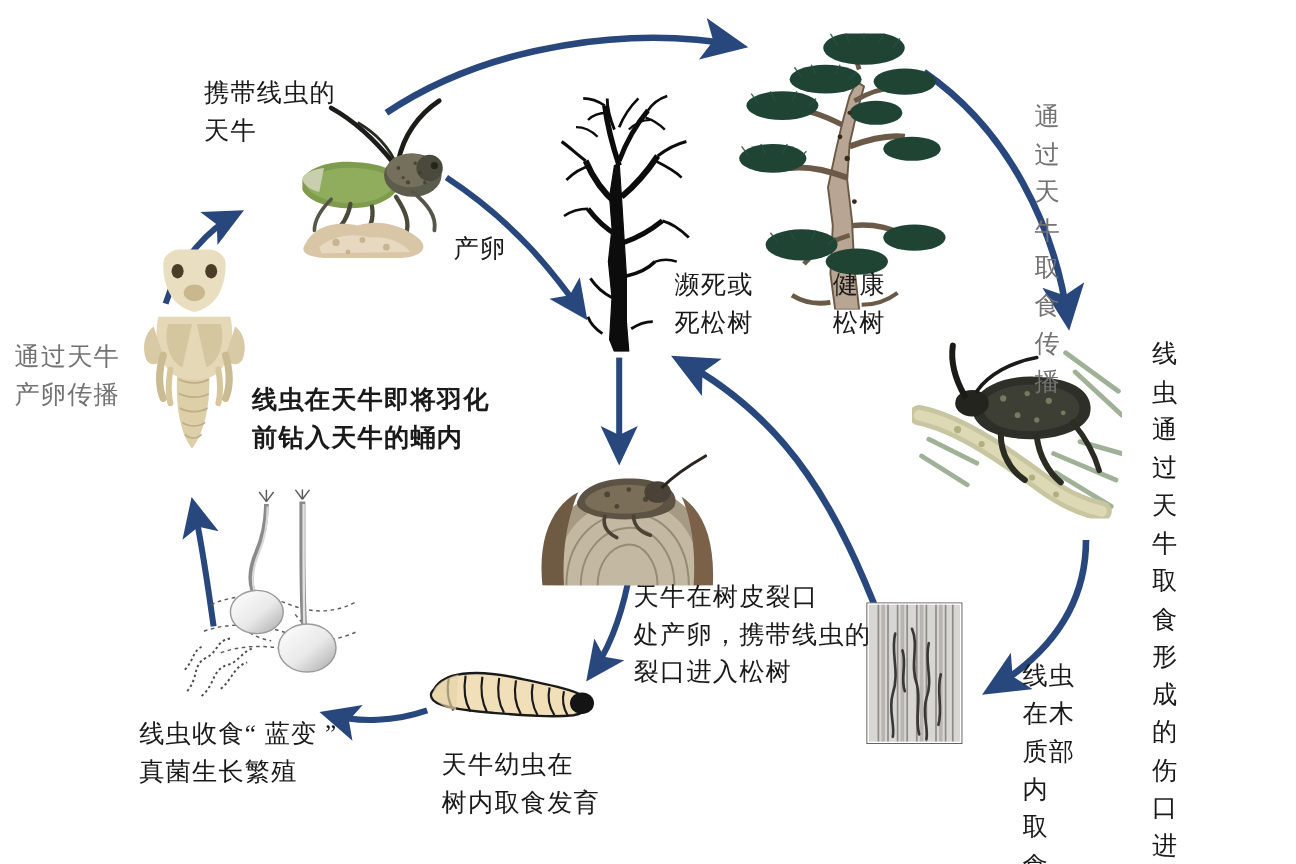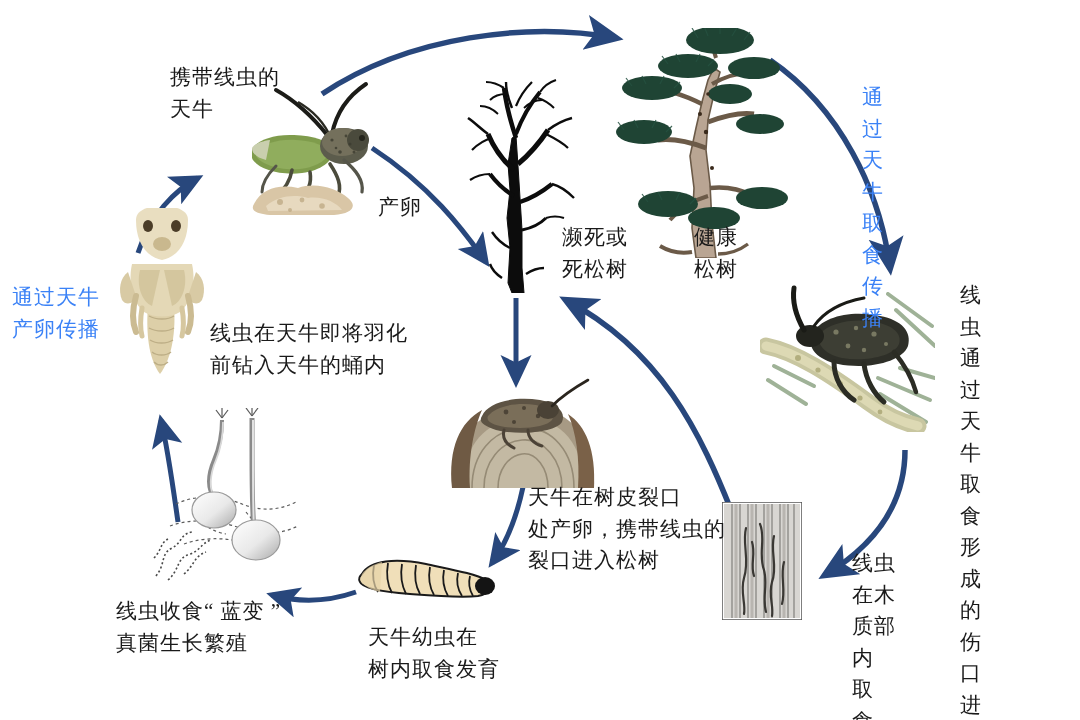--- a/index.html
+++ b/index.html
@@ -5,21 +5,21 @@
 <style>
   html,body{margin:0;padding:0;}
   body{
     width:1080px;height:720px;
     background:#ffffff;
     font-family:"Liberation Serif","DejaVu Serif",serif;
     overflow:hidden;position:relative;
   }
   #stage{position:relative;width:879px;height:720px;}
   .lbl{position:absolute;color:#1a1a1a;font-size:21px;line-height:1.5;white-space:pre-line;letter-spacing:1px;}
-  .lbl.blue{color:#3b82f6;}
+  .lbl.blue{color:#737373;}
   .art{position:absolute;}
   svg.arrows{position:absolute;left:0;top:0;width:1080px;height:720px;pointer-events:none;}
 </style>
 </head>
 <body>
 
 <div id="stage">
 
   <svg class="arrows" viewBox="0 0 1080 720">
     <defs>
@@ -372,21 +372,21 @@
 天牛</div>
 
   <div class="lbl" style="left:378px;top:192px;">产卵</div>
 
   <div class="lbl blue" style="left:862px;top:82px;">通过天牛
 取食传播</div>
 
   <div class="lbl blue" style="left:12px;top:282px;">通过天牛
 产卵传播</div>
 
-  <div class="lbl" style="left:210px;top:318px;">线虫在天牛即将羽化
+  <div class="lbl" style="left:210px;top:318px;font-weight:bold;">线虫在天牛即将羽化
 前钻入天牛的蛹内</div>
 
   <div class="lbl" style="left:546px;top:222px;margin-left:16px;">濒死或
 死松树</div>
 
   <div class="lbl" style="left:694px;top:222px;">健康
 松树</div>
 
   <div class="lbl" style="left:944px;top:280px;margin-left:16px;">线虫通过
 天牛取食

